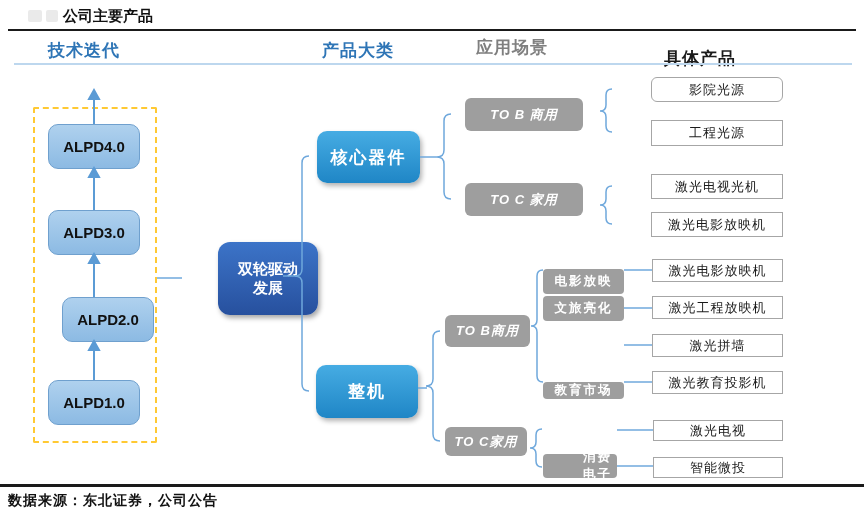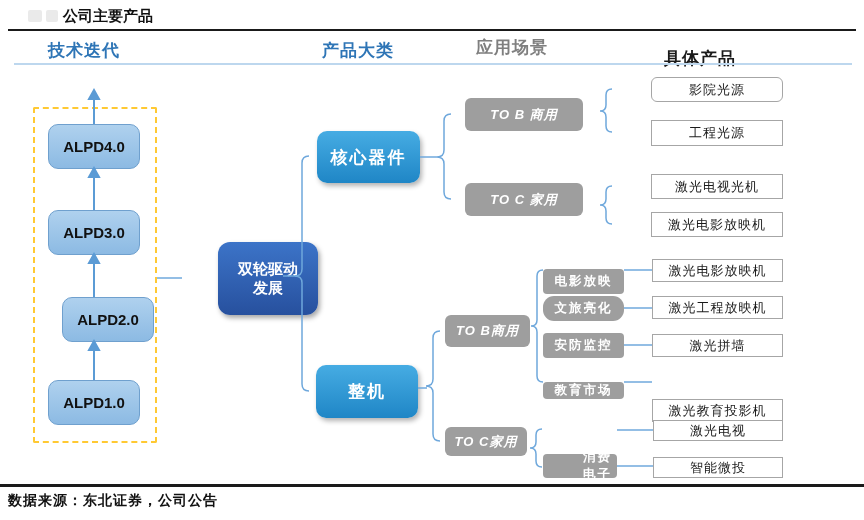--- a/index.html
+++ b/index.html
@@ -90,28 +90,27 @@
 
   <div class="abs product" style="left:651px;top:77px;width:132px;height:25px;border-radius:6px;">影院光源</div>
   <div class="abs product" style="left:651px;top:120px;width:132px;height:26px;">工程光源</div>
   <div class="abs product" style="left:651px;top:174px;width:132px;height:25px;">激光电视光机</div>
   <div class="abs product" style="left:651px;top:212px;width:132px;height:25px;">激光电影放映机</div>
 
   <div class="abs node-gray" style="left:445px;top:315px;width:85px;height:32px;">TO B商用</div>
   <div class="abs node-gray" style="left:445px;top:427px;width:82px;height:29px;">TO C家用</div>
 
   <div class="abs scene" style="left:543px;top:269px;width:81px;height:25px;">电影放映</div>
-  <div class="abs scene" style="left:543px;top:296px;width:81px;height:25px;border-radius:11px;">文旅亮化</div>
-  <div class="abs scene" style="left:543px;top:333px;width:81px;height:25px;">安防监控</div>
+  <div class="abs scene" style="left:543px;top:296px;width:81px;height:25px;">文旅亮化</div>
   <div class="abs scene" style="left:543px;top:382px;width:81px;height:17px;">教育市场</div>
 
   <div class="abs product" style="left:652px;top:259px;width:131px;height:23px;">激光电影放映机</div>
   <div class="abs product" style="left:652px;top:296px;width:131px;height:23px;">激光工程放映机</div>
   <div class="abs product" style="left:652px;top:334px;width:131px;height:23px;">激光拼墙</div>
-  <div class="abs product" style="left:652px;top:371px;width:131px;height:23px;margin-top:28px;">激光教育投影机</div>
+  <div class="abs product" style="left:652px;top:371px;width:131px;height:23px;">激光教育投影机</div>
 
   <div class="abs scene" style="left:543px;top:454px;width:74px;height:24px;padding-left:40px;">消费电子</div>
   <div class="abs product" style="left:653px;top:457px;width:130px;height:21px;">智能微投</div>
   <div class="abs product" style="left:653px;top:420px;width:130px;height:21px;">激光电视</div>
 
   <svg class="overlay" width="864" height="520" viewBox="0 0 864 520">
     <g stroke="#5B9BD5" stroke-width="2" fill="#5B9BD5">
       <line x1="94" y1="124" x2="94" y2="97"></line>
         <polygon points="89,99 99,99 94,90"></polygon>
       <line x1="94" y1="210" x2="94" y2="175"></line>

